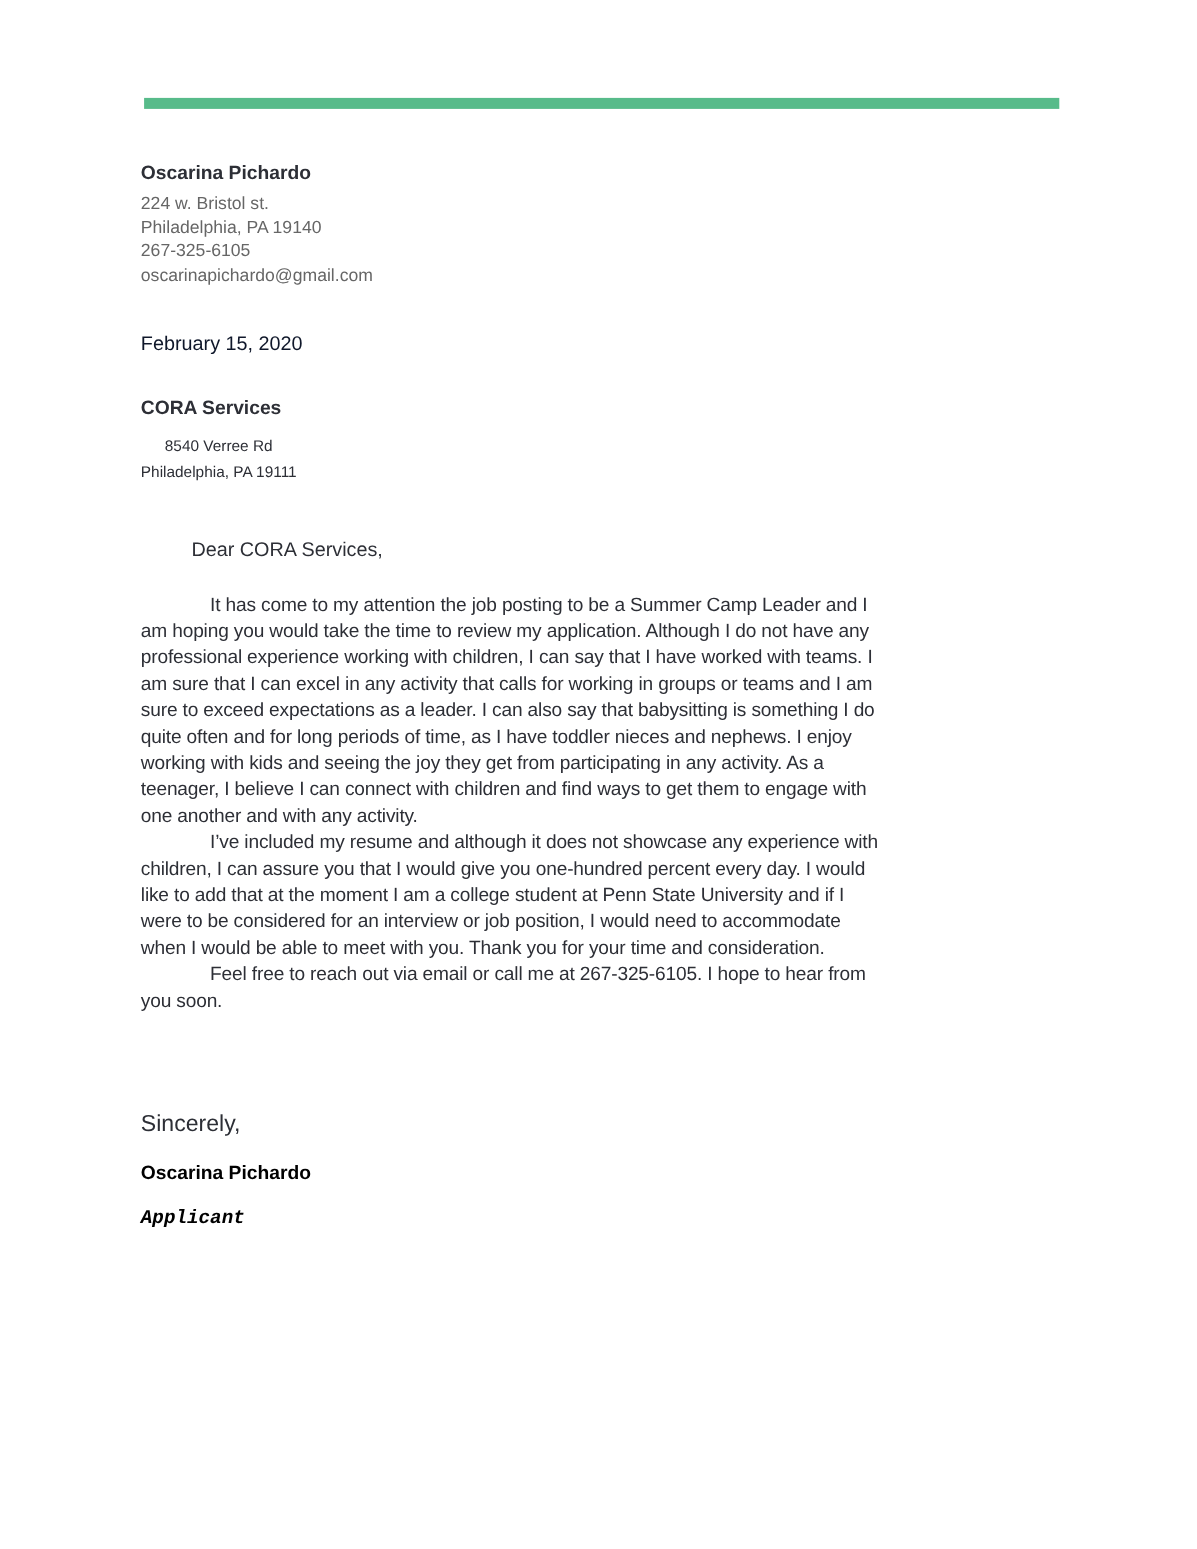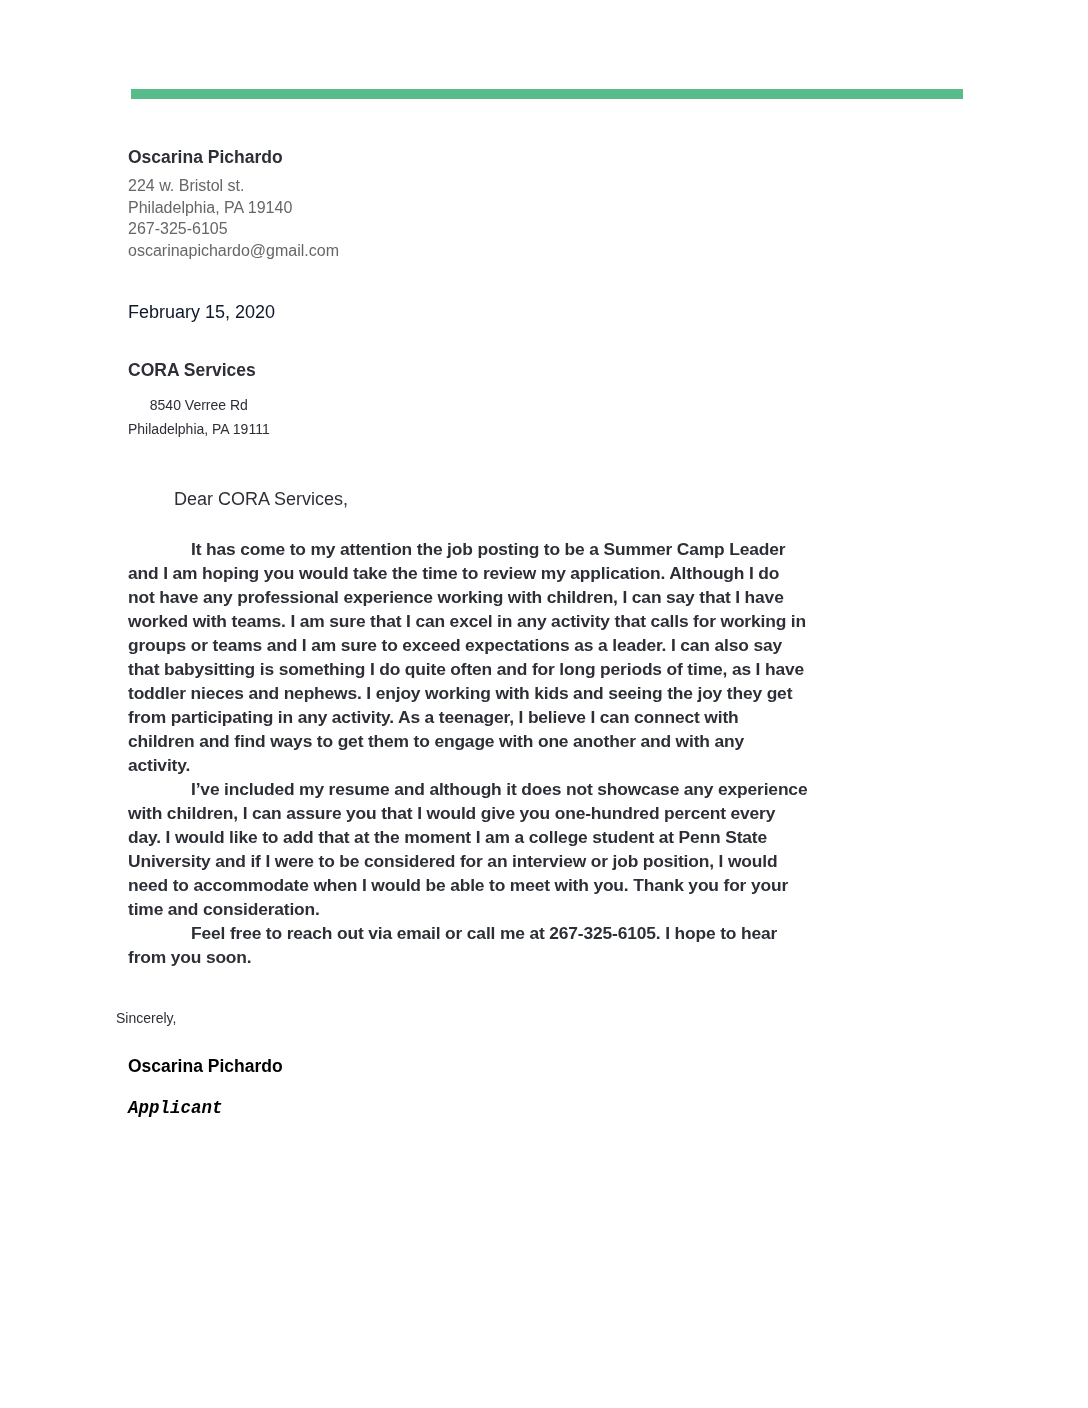--- a/index.html
+++ b/index.html
@@ -74,31 +74,30 @@
   }
   .body-text {
     position: absolute;
     left: 128px;
     top: 537px;
     width: 680px;
     font-size: 17.4px;
     line-height: 24px;
     color: #2d2f36;
     letter-spacing: -0.15px;
-    font-weight: bold;
   }
   .body-text p {
     margin: 0;
     text-indent: 63px;
   }
   .closing {
     position: absolute;
-    left: 116px;
+    left: 128px;
     top: 1010px;
-    font-size: 14px;
+    font-size: 21px;
     color: #2d2f36;
   }
   .sign-name {
     position: absolute;
     left: 128px;
     top: 1056px;
     font-size: 17.5px;
     font-weight: bold;
     color: #000000;
   }

